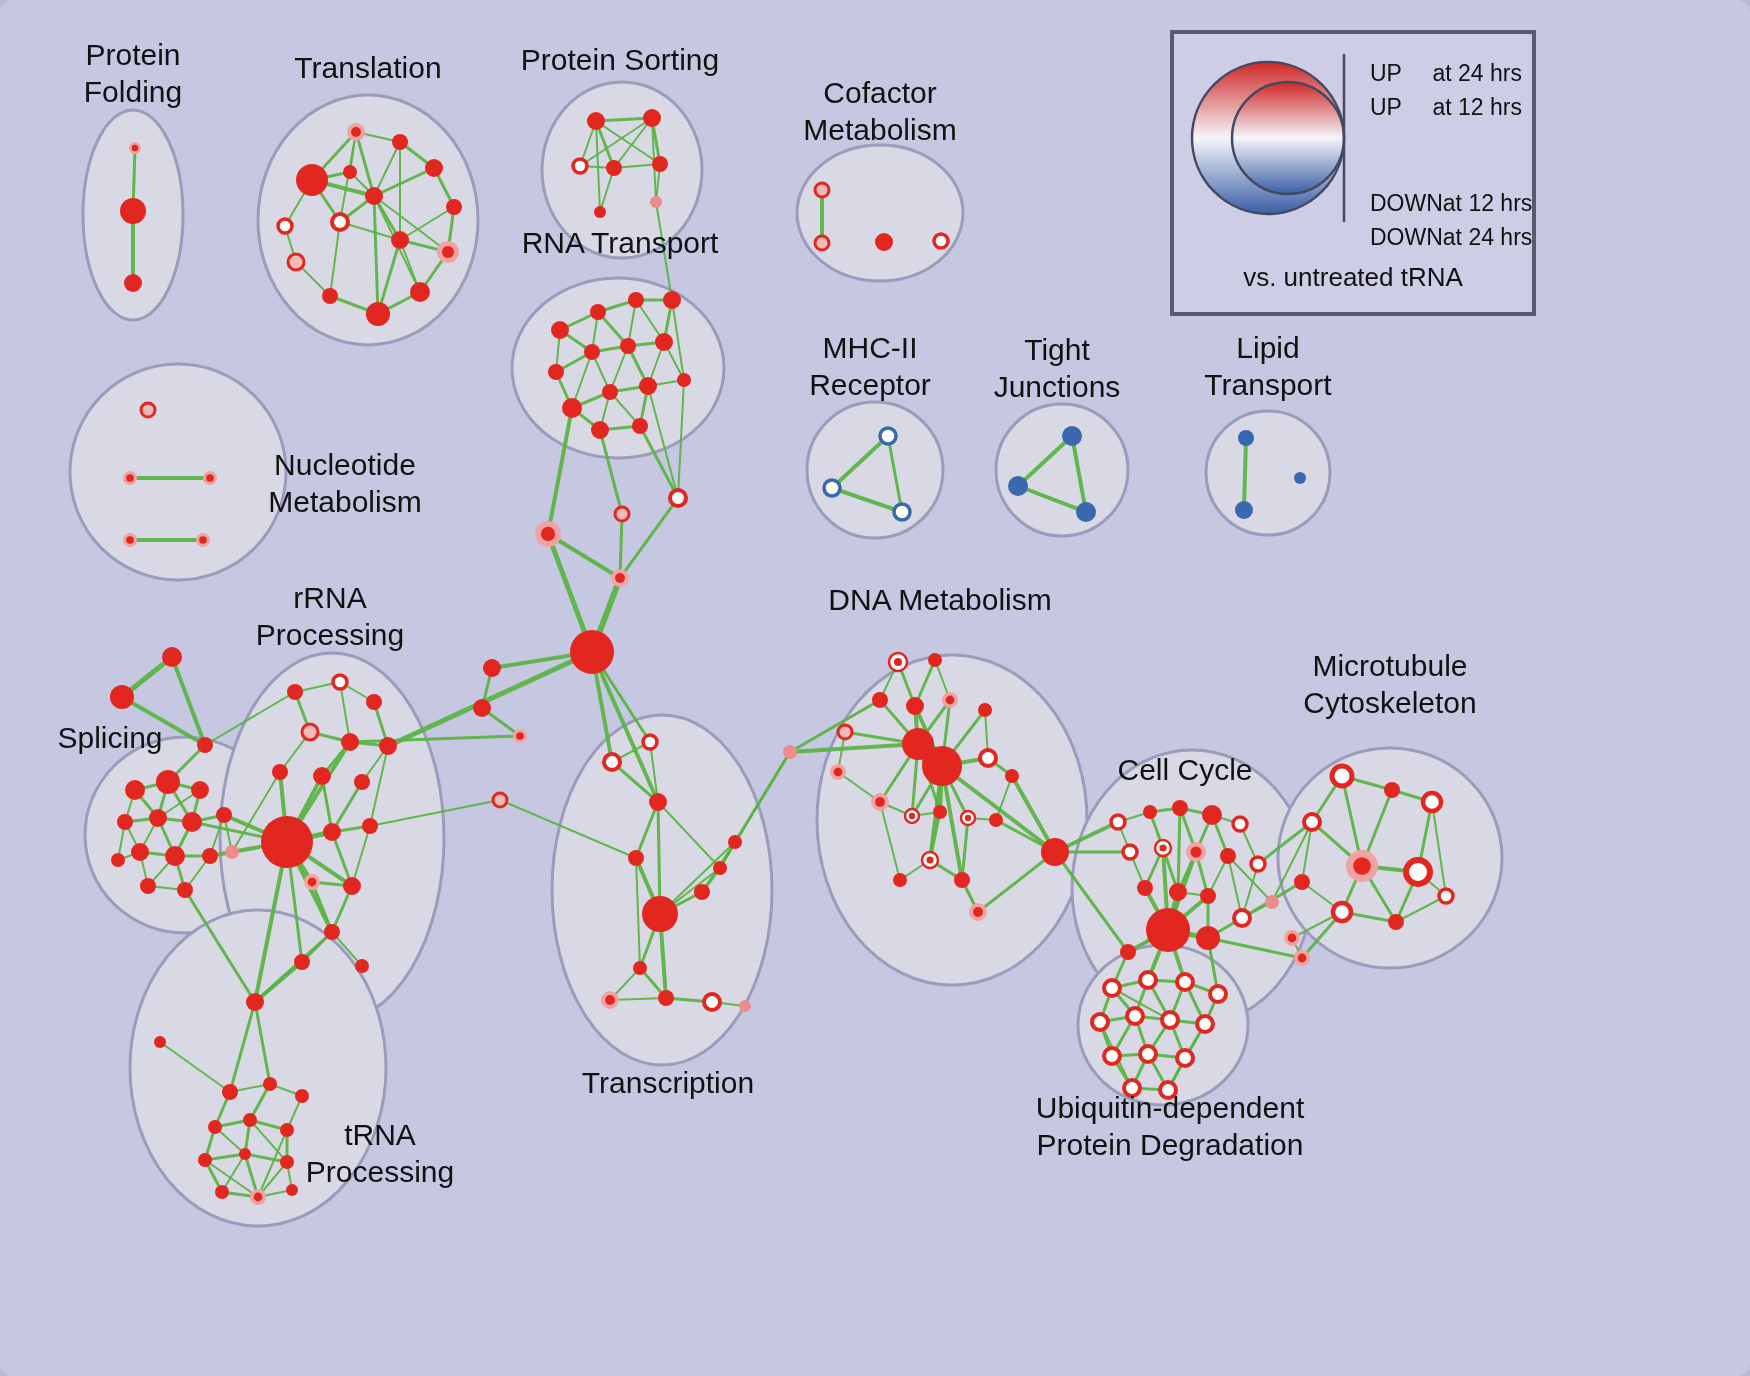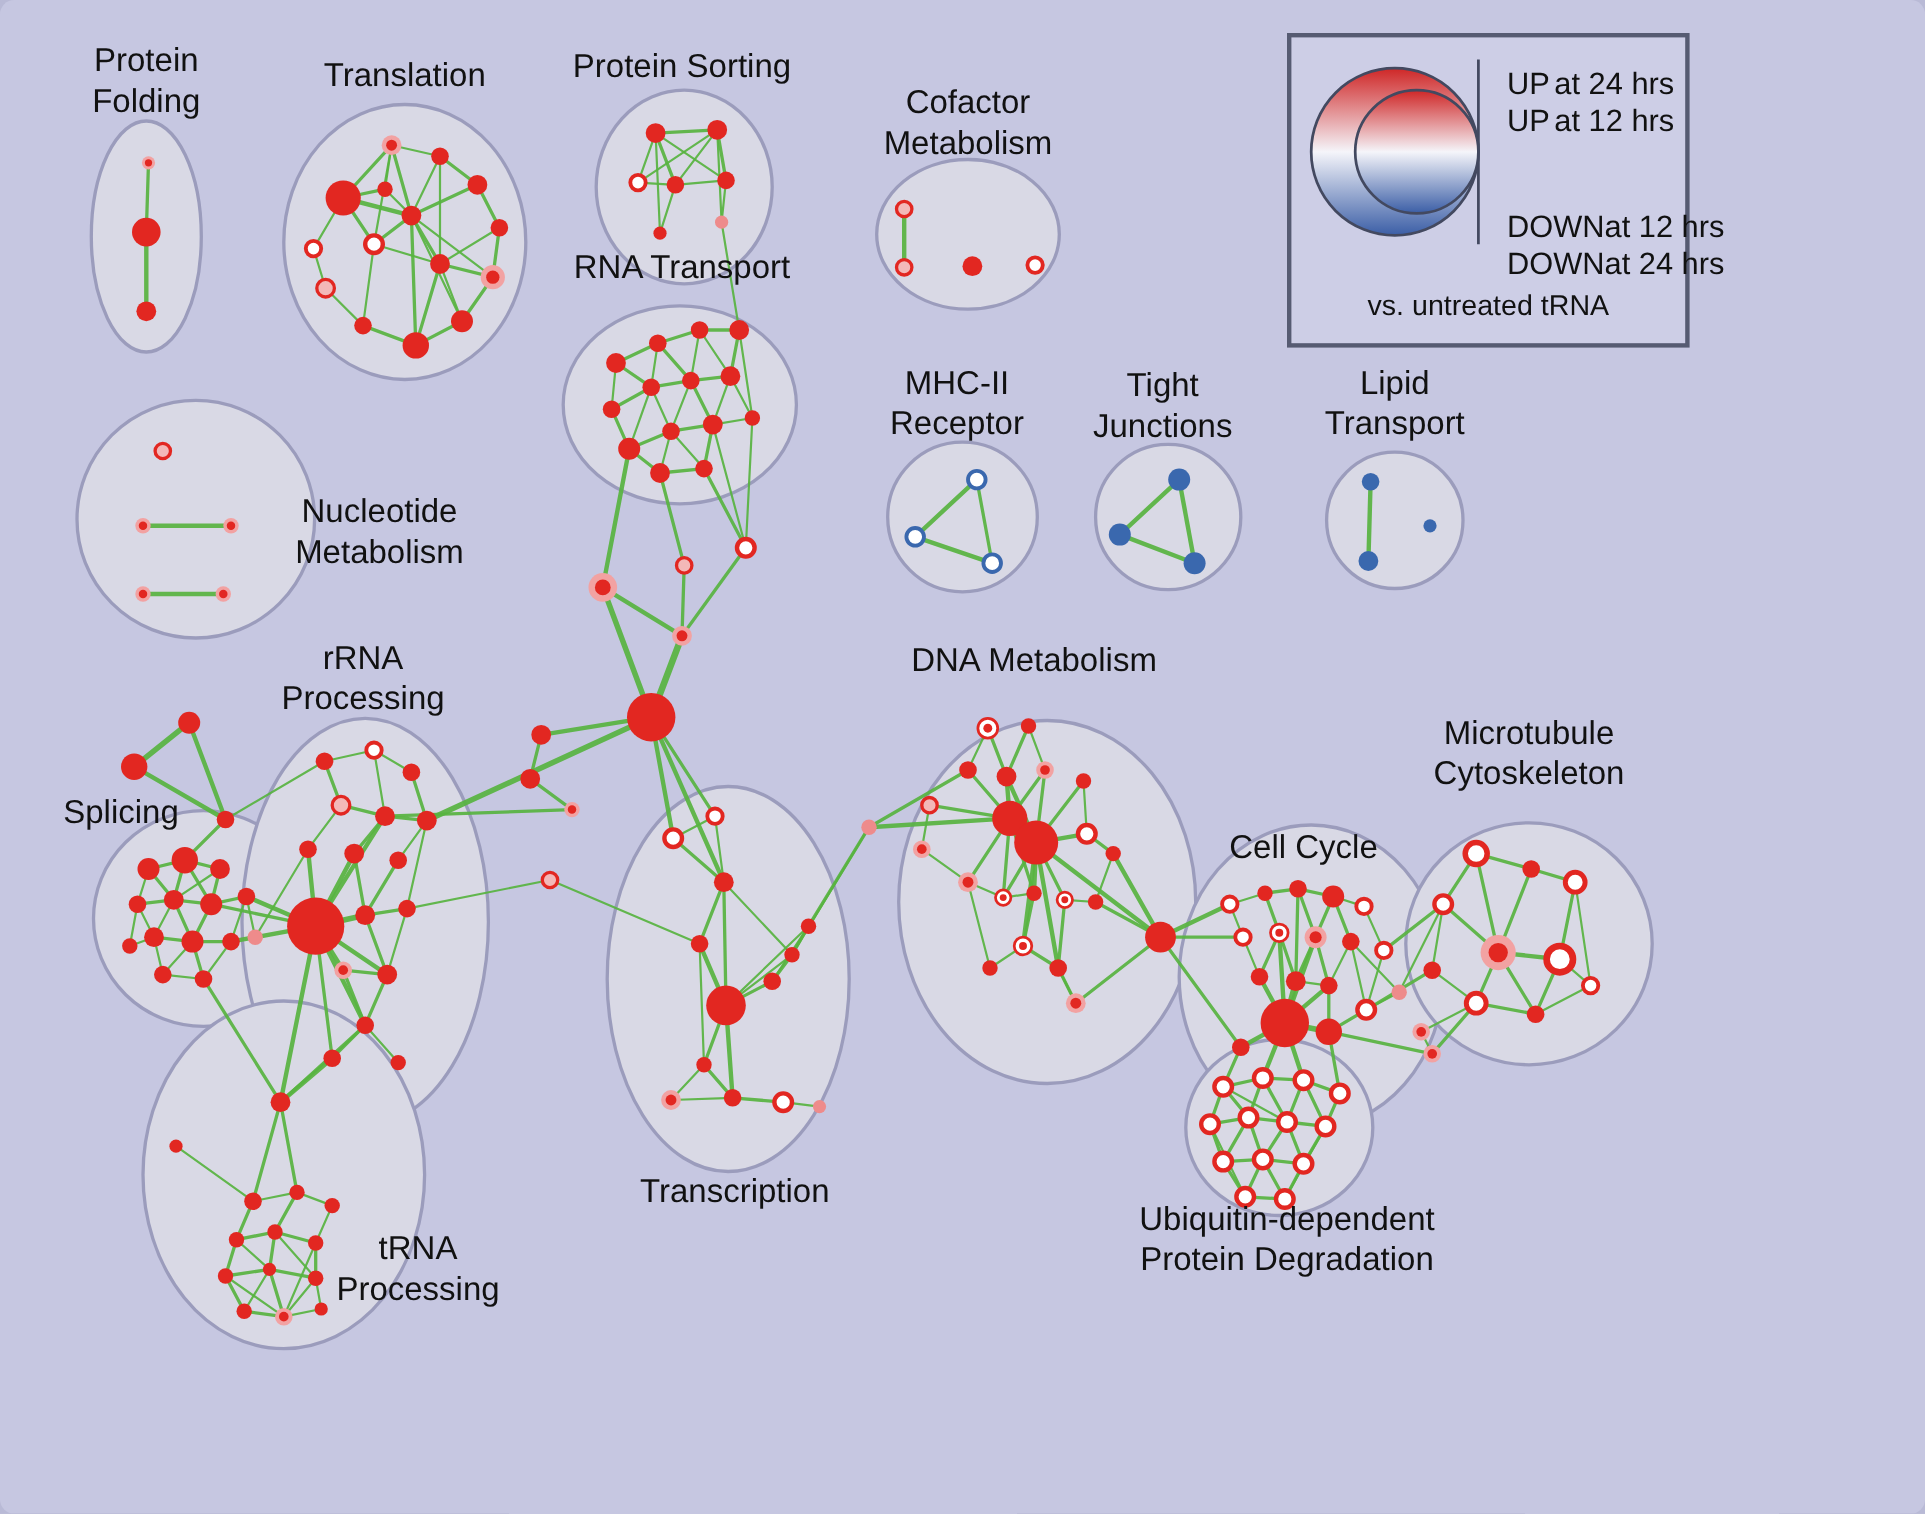--- a/index.html
+++ b/index.html
@@ -21,21 +21,21 @@
     border: 4px solid #565b72;
     box-sizing: border-box;
   }
   .legend-glyph { position: absolute; left: 16px; top: 12px; }
   .lg-row {
     position: absolute;
     left: 196px;
     width: 152px;
     display: flex;
     justify-content: space-between;
-    font-size: 28px;
+    font-size: 23px;
     color: #111;
     white-space: nowrap;
   }
   .lg-row .lg-dir { font-weight: normal; }
   .r1 { top: 26px; }
   .r2 { top: 60px; }
   .r3 { top: 156px; }
   .r4 { top: 190px; }
   .lg-note {
     position: absolute;

